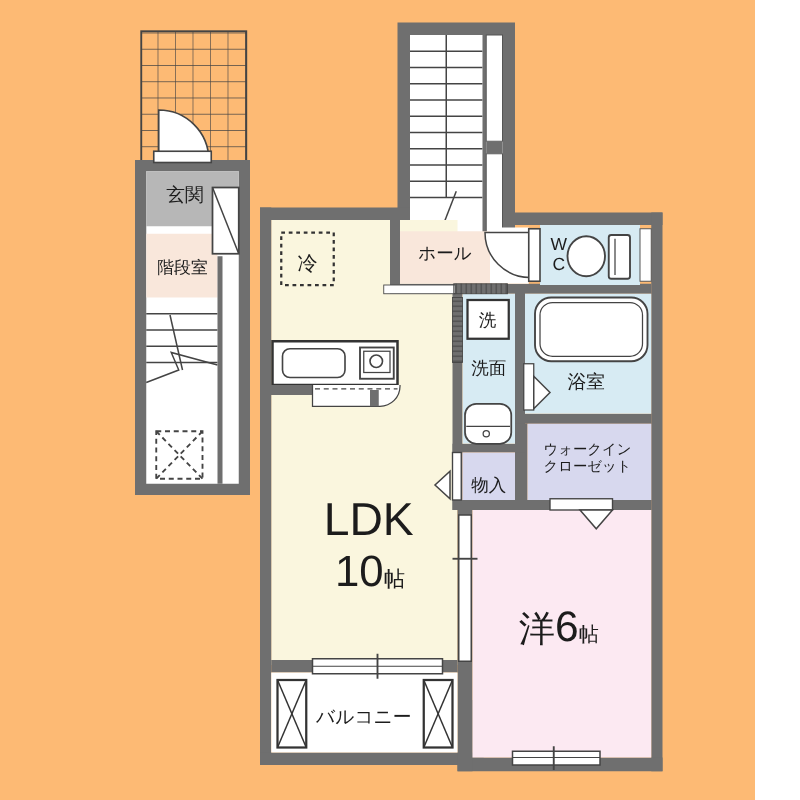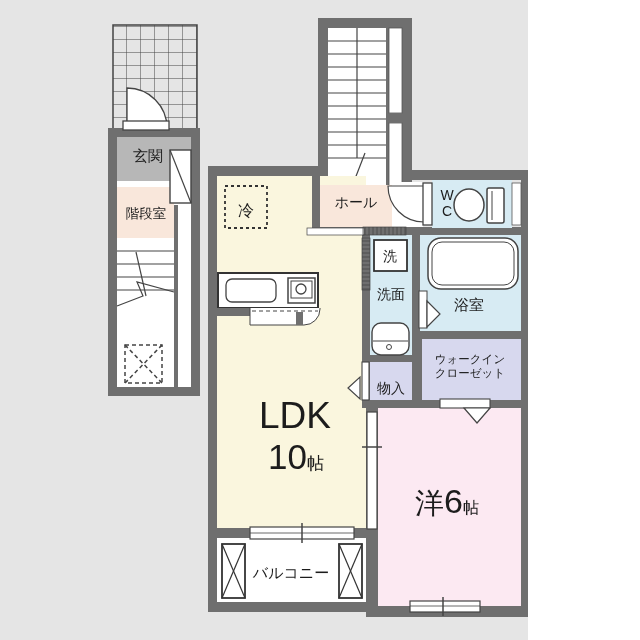--- a/index.html
+++ b/index.html
@@ -1,16 +1,16 @@
 <!DOCTYPE html>
 <html><head>
 <meta charset="utf-8">
 <style>
   html,body{margin:0;padding:0;background:#fff;}
-  .stage{position:relative;width:528px;height:640px;background:#e5e5e5;overflow:hidden;}
+  .stage{position:relative;width:604px;height:640px;background:#fdba74;overflow:hidden;}
   svg{position:absolute;left:0;top:0;}
   text{font-family:"Liberation Sans","DejaVu Sans",sans-serif;fill:#1c1c1c;}
 </style>
 </head>
 <body>
 
 <div class="stage">
 <svg width="640" height="640" viewBox="0 0 640 640">
   <defs>
     <pattern id="tile" width="14" height="13" patternUnits="userSpaceOnUse">

